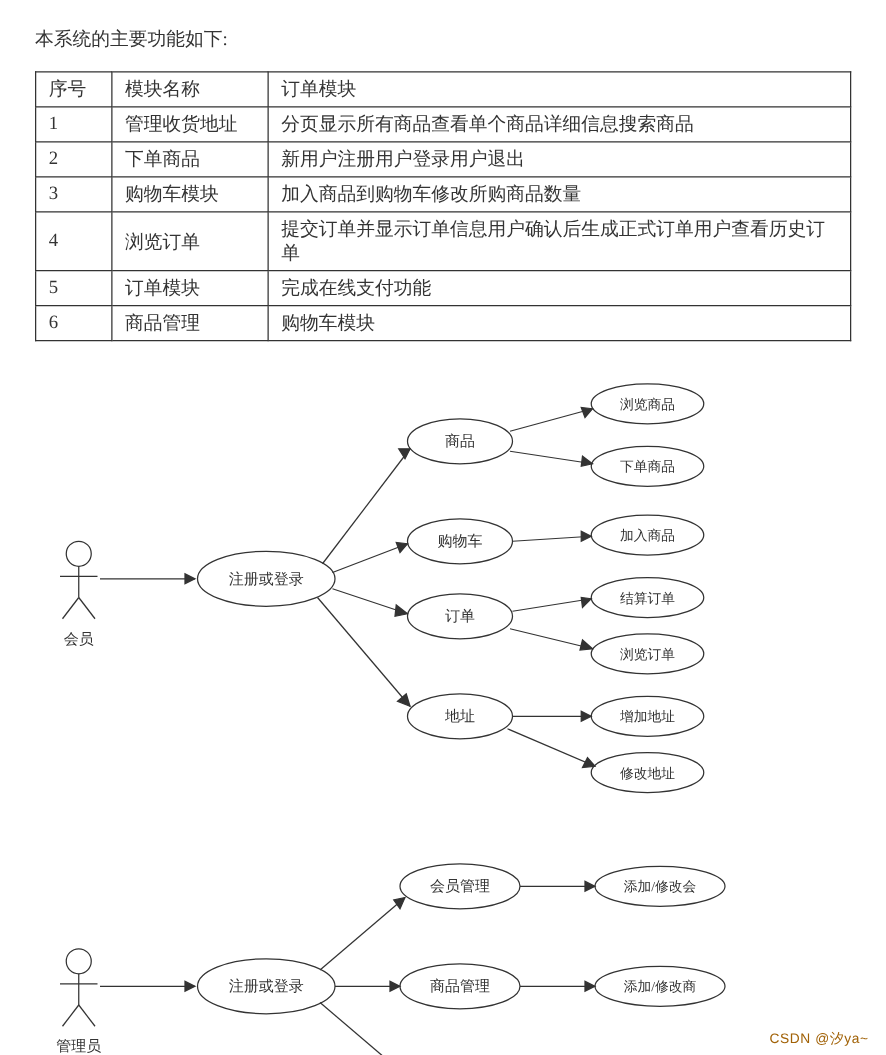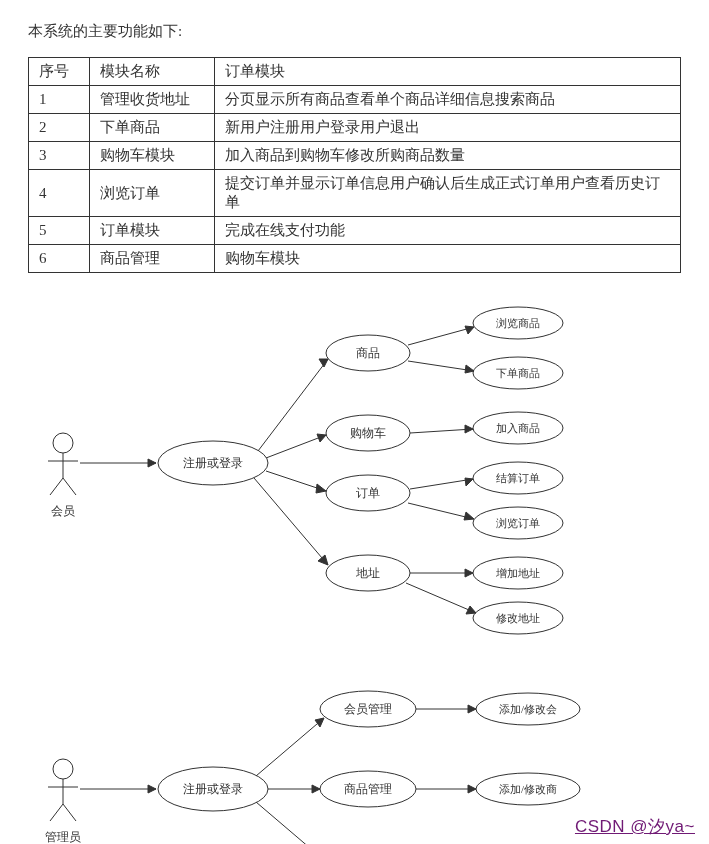--- a/index.html
+++ b/index.html
@@ -25,24 +25,23 @@
       vertical-align: middle;
     }
     .col-num { width: 40px; }
     .col-mod { width: 104px; }
     svg { display: block; }
     .watermark {
       position: fixed;
       right: 14px;
       bottom: 6px;
       font-family: "Microsoft YaHei", sans-serif;
-      font-size: 17px;
-      color: #701a75;
+      font-size: 11px;
+      color: #a16207;
       letter-spacing: 0.5px;
-      text-decoration: underline;
     }
     .diagram-area { position: relative; width: 660px; }
   </style>
 </head>
 <body>
 
 <div class="intro">本系统的主要功能如下:</div>
 
 <table>
   <tbody>

